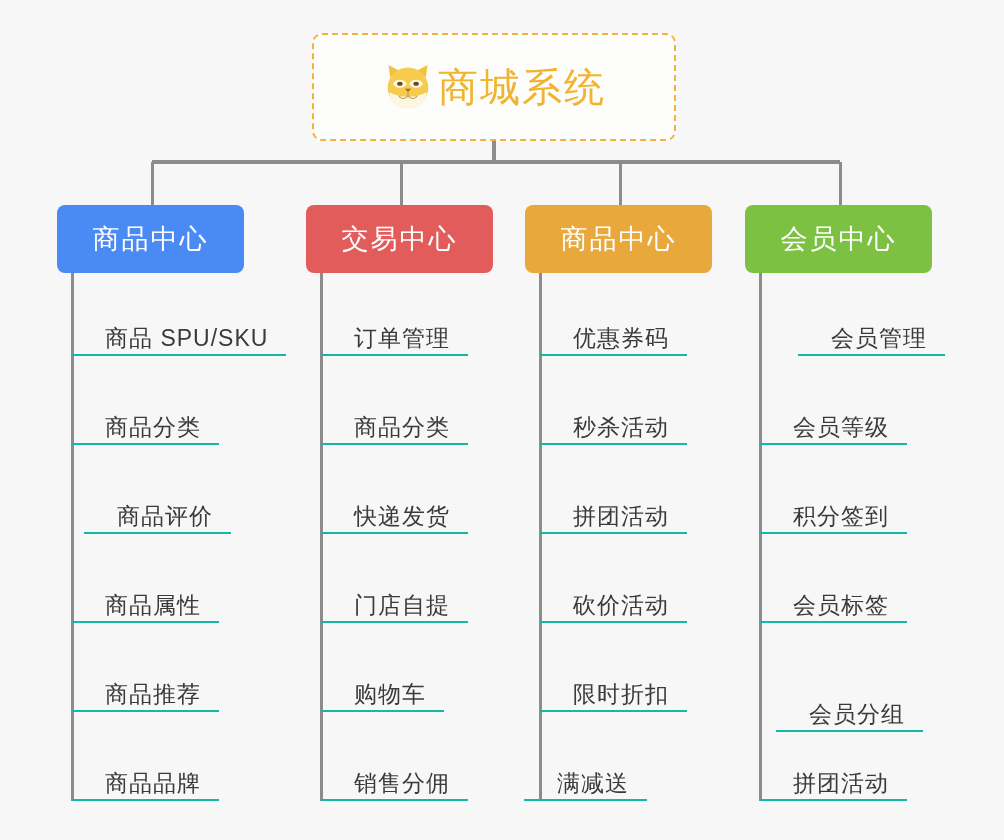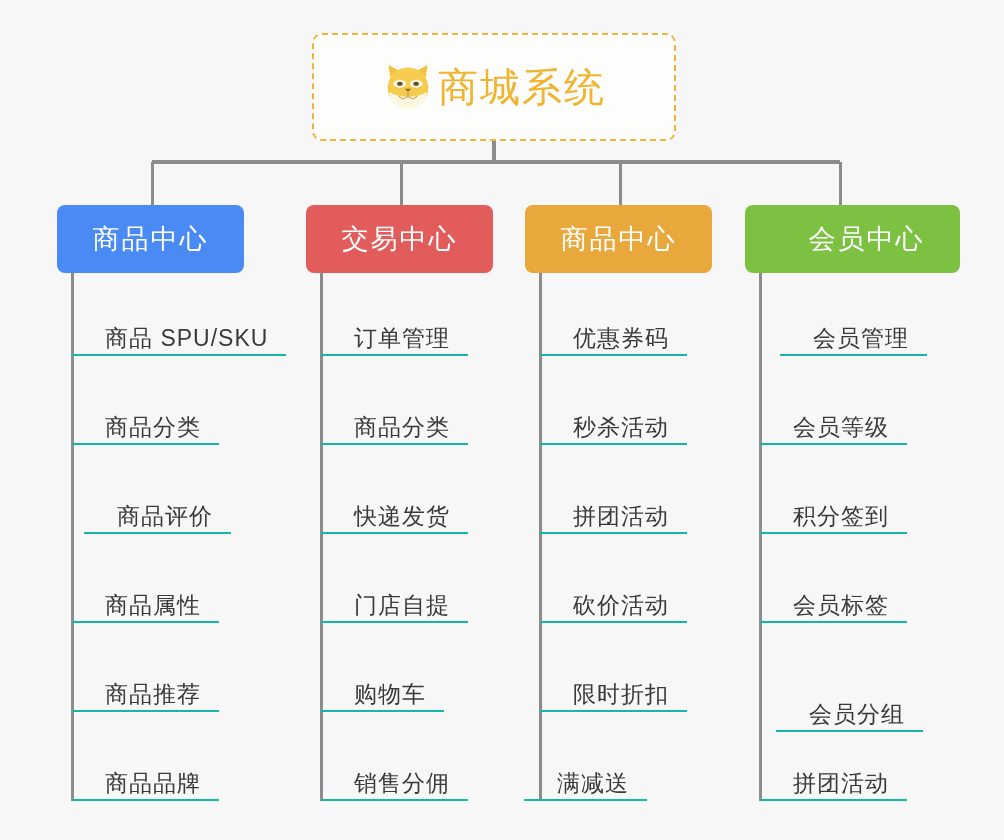--- a/index.html
+++ b/index.html
@@ -203,24 +203,24 @@
       </div>
       <div class="leaf" style="left: 540px; top: 575px; width: 147px;">
         <span class="leaf-label">砍价活动</span>
       </div>
       <div class="leaf" style="left: 540px; top: 664px; width: 147px;">
         <span class="leaf-label">限时折扣</span>
       </div>
       <div class="leaf" style="left: 524px; top: 753px; width: 123px;">
         <span class="leaf-label">满减送</span>
       </div>
-      <div class="cat-box" style="left: 745px; top: 205px; width: 187px; background: rgb(125, 193, 67); padding-left: 28px;">
+      <div class="cat-box" style="left: 745px; top: 205px; width: 187px; background: rgb(125, 193, 67);">
         <span>会员中心</span>
       </div>
-      <div class="leaf" style="left: 780px; top: 308px; width: 147px;">
+      <div class="leaf" style="left: 798px; top: 308px; width: 147px;">
         <span class="leaf-label">会员管理</span>
       </div>
       <div class="leaf" style="left: 760px; top: 397px; width: 147px;">
         <span class="leaf-label">会员等级</span>
       </div>
       <div class="leaf" style="left: 760px; top: 486px; width: 147px;">
         <span class="leaf-label">积分签到</span>
       </div>
       <div class="leaf" style="left: 760px; top: 575px; width: 147px;">
         <span class="leaf-label">会员标签</span>

